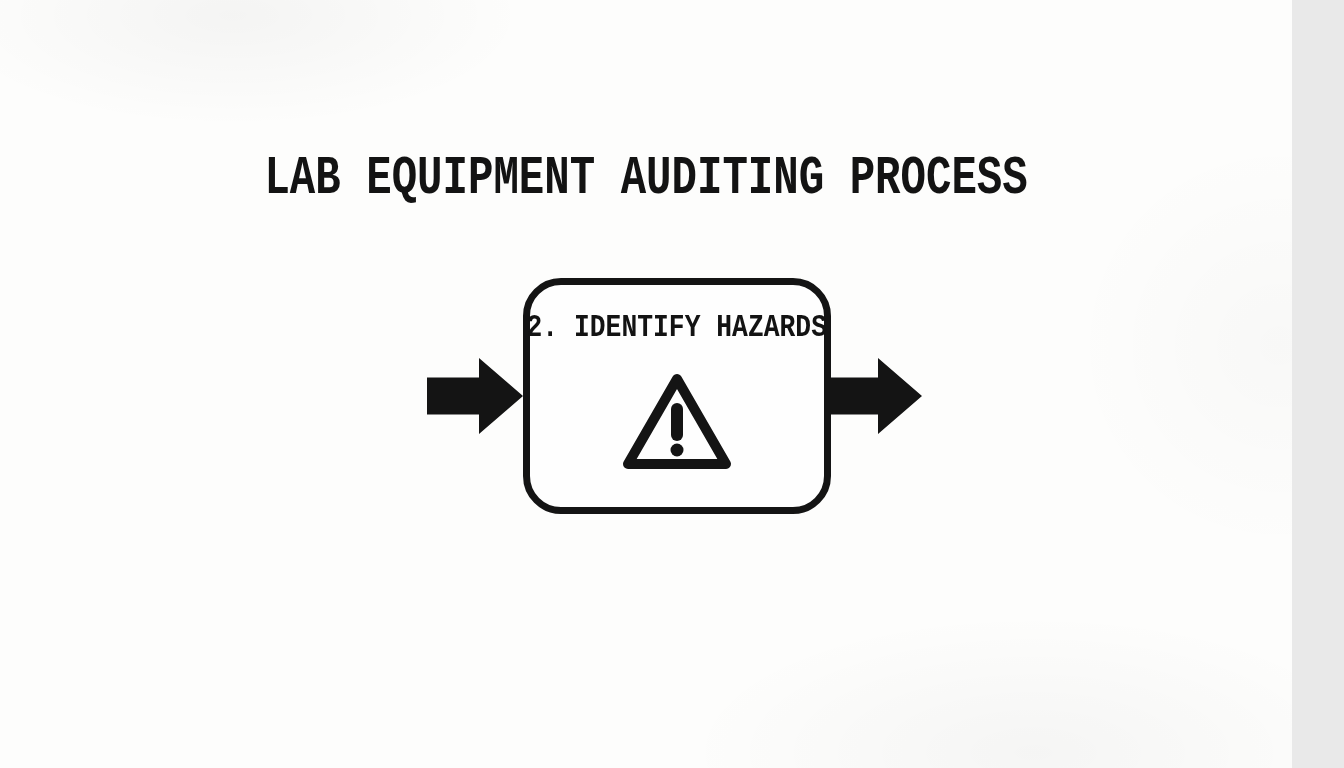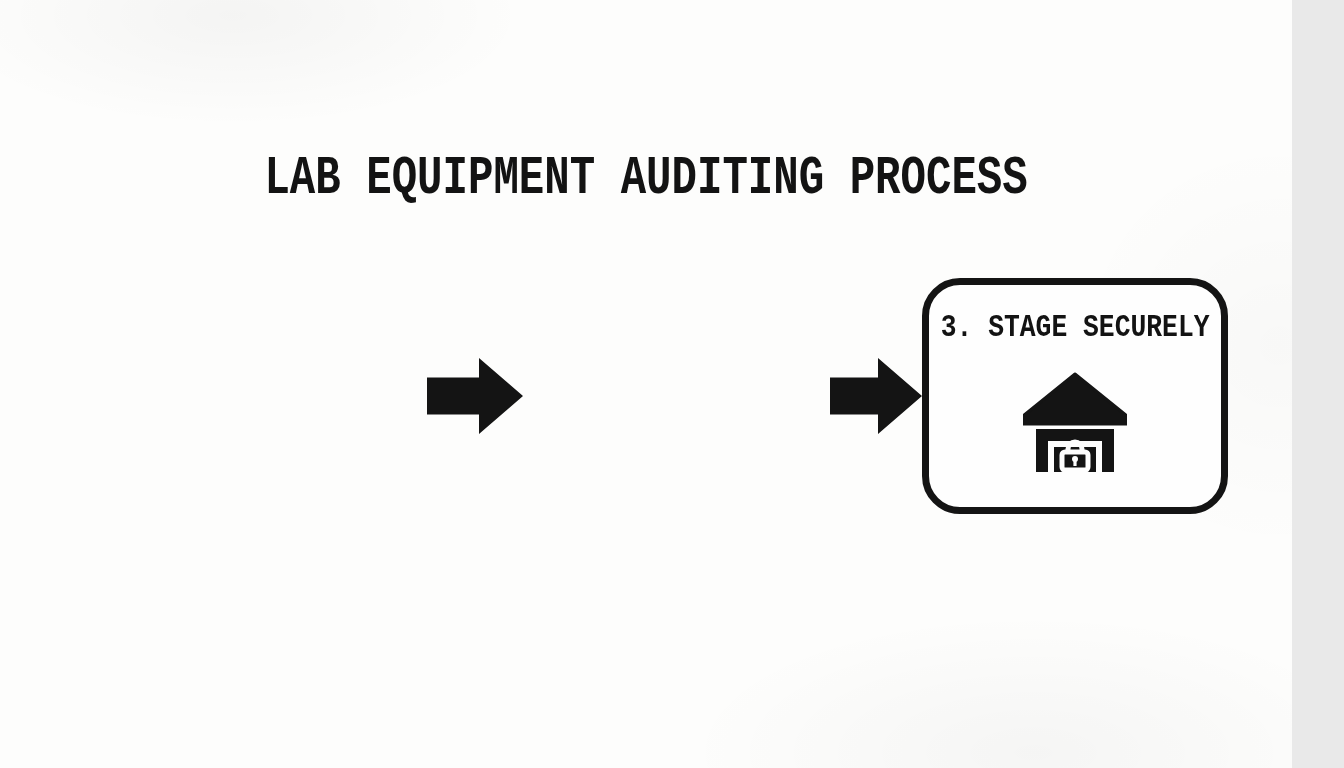--- a/index.html
+++ b/index.html
@@ -83,37 +83,33 @@
     <span class="condense">LAB EQUIPMENT AUDITING PROCESS</span>
   </div>
 
 
   <div class="arrow arrow-1">
     <svg width="96" height="80" viewBox="0 0 96 80">
       <path d="M0 21.5 H52 V2 L96 40 L52 78 V58.5 H0 Z" fill="#141414"></path>
     </svg>
   </div>
 
+  <div class="step step-2">
+    <span class="step-label">2. IDENTIFY HAZARDS</span>
+    <div class="icon-wrap">
+      <span>
+        <svg width="114" height="102" viewBox="0 0 114 102">
+          <path d="M57 8 L106 93 H8 Z" fill="none" stroke="#141414" stroke-width="10" stroke-linejoin="round"></path>
+          <path d="M57 38 L57 64" stroke="#141414" stroke-width="12" stroke-linecap="round"></path>
+          <circle cx="57" cy="79" r="6.5" fill="#141414"></circle>
+        </svg>
+      </span>
+    </div>
+  </div>
 
   <div class="arrow arrow-2">
     <svg width="92" height="80" viewBox="0 0 92 80">
       <path d="M0 21.5 H48 V2 L92 40 L48 78 V58.5 H0 Z" fill="#141414"></path>
     </svg>
   </div>
 
-  <div class="step step-3">
-    <span class="step-label">3. STAGE SECURELY</span>
-    <div class="icon-wrap">
-      <span>
-        <svg width="104" height="100" viewBox="0 0 104 100">
-          <path d="M52 2 L104 44 V52 H0 V44 Z" fill="#141414" stroke="#141414" stroke-width="3" stroke-linejoin="round"></path>
-          <rect x="13" y="57" width="78" height="43" fill="#141414"></rect>
-          <path d="M28 100 V72 H76 V100" fill="none" stroke="#fefefe" stroke-width="6"></path>
-          <path d="M45 81 V77 a7 7 0 0 1 14 0 V81" fill="none" stroke="#fefefe" stroke-width="5"></path>
-          <rect x="39" y="80" width="26" height="18" rx="3" fill="#141414" stroke="#fefefe" stroke-width="5"></rect>
-          <circle cx="52" cy="87" r="3" fill="#fefefe"></circle>
-          <rect x="50.4" y="88" width="3.2" height="6" fill="#fefefe"></rect>
-        </svg>
-      </span>
-    </div>
-  </div>
 
 </div>
 
 </body></html>

